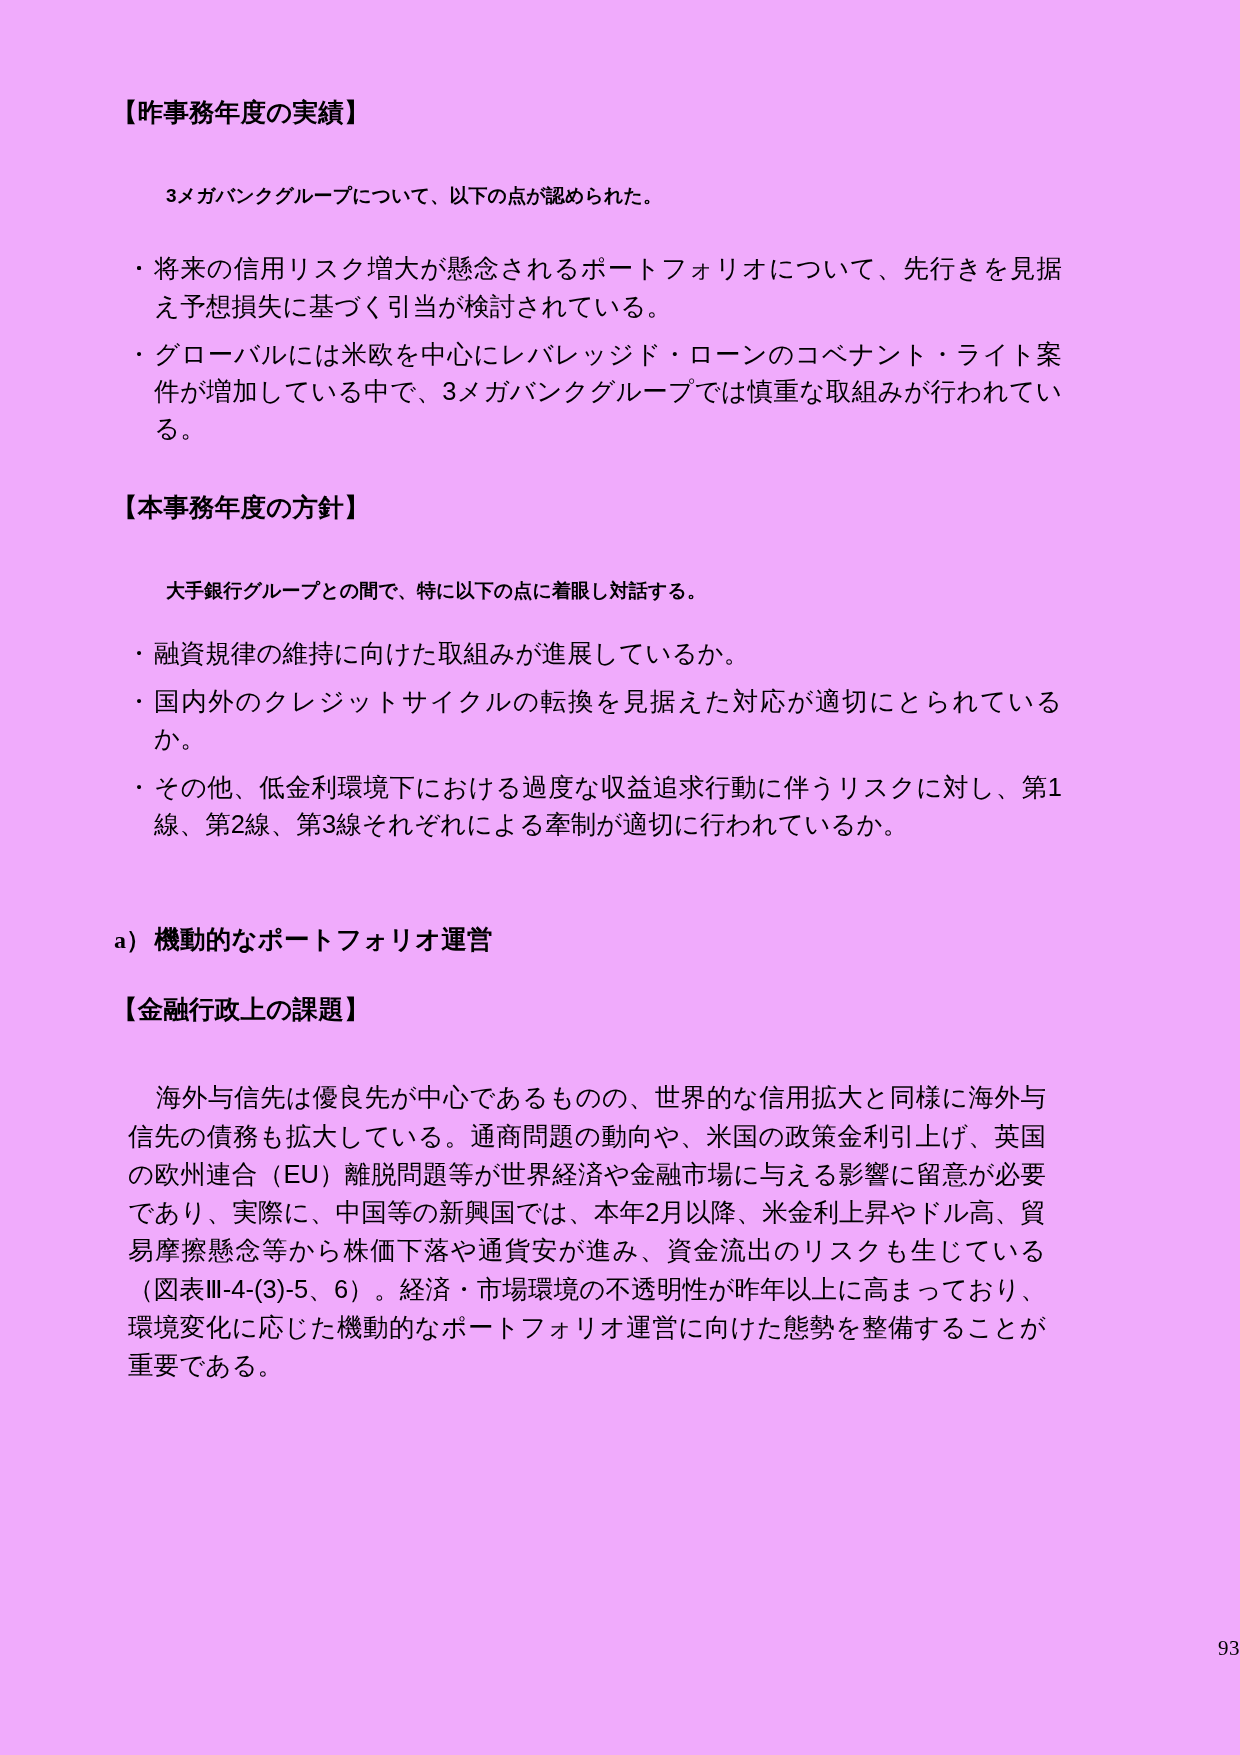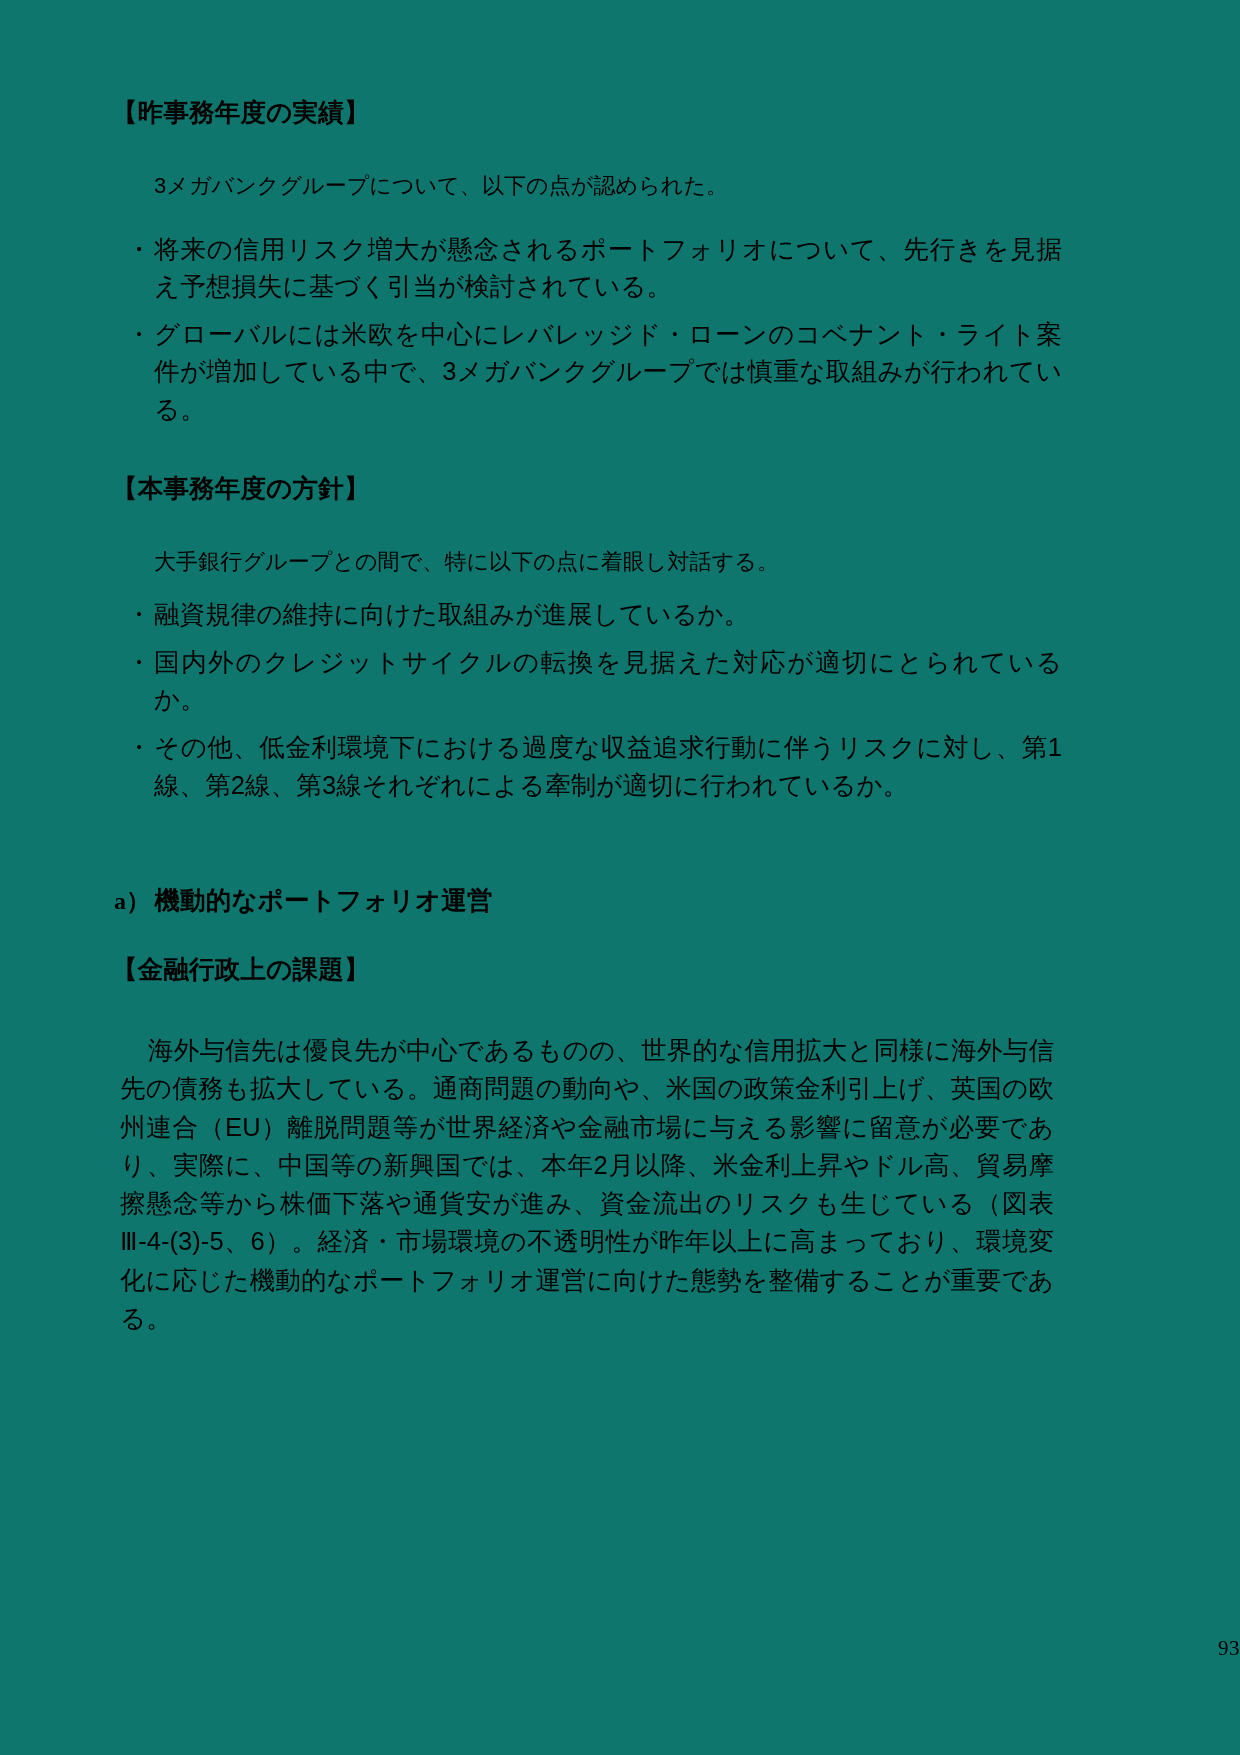--- a/index.html
+++ b/index.html
@@ -11,21 +11,21 @@
   body {
     font-family: "Liberation Sans", "DejaVu Sans", sans-serif;
     color: #000000;
     -webkit-font-smoothing: antialiased;
   }
   .page {
     position: relative;
     width: 1240px;
     height: 1755px;
     margin: 0 auto;
-    background: #0f766e;
+    background: #f0abfc;
     box-sizing: border-box;
     overflow: hidden;
   }
   .content {
     position: absolute;
     left: 112px;
     top: 96px;
     width: 950px;
   }
 
@@ -35,25 +35,26 @@
     font-size: 25.5px;
     line-height: 1.32;
     letter-spacing: 0.2px;
     margin: 0;
     padding: 0;
     white-space: nowrap;
   }
 
   
   .lead {
-    font-size: 22px;
+    font-size: 19px;
     line-height: 1.46;
-    margin: 4px;
+    margin: 16px;
     padding: 0 0 0 38px;
     letter-spacing: 0.1px;
+    font-weight: bold;
   }
 
   
   .bullet-list {
     list-style: none;
     margin: 0;
     padding: 0;
   }
   .bullet-item {
     position: relative;
@@ -94,21 +95,21 @@
   .section-heading.sub .marker {
     font-family: "Liberation Serif", "DejaVu Serif", serif;
     font-weight: 700;
     font-size: 24px;
   }
 
   
   .body-para {
     font-size: 25.5px;
     line-height: 1.50;
-    margin: 8px;
+    margin: 16px;
     padding: 0;
     text-align: justify;
     text-justify: inter-character;
     letter-spacing: 0.05px;
     text-indent: 28px;
   }
 
   
   .sp-xl { height: 44px; }
   .sp-lg { height: 36px; }

